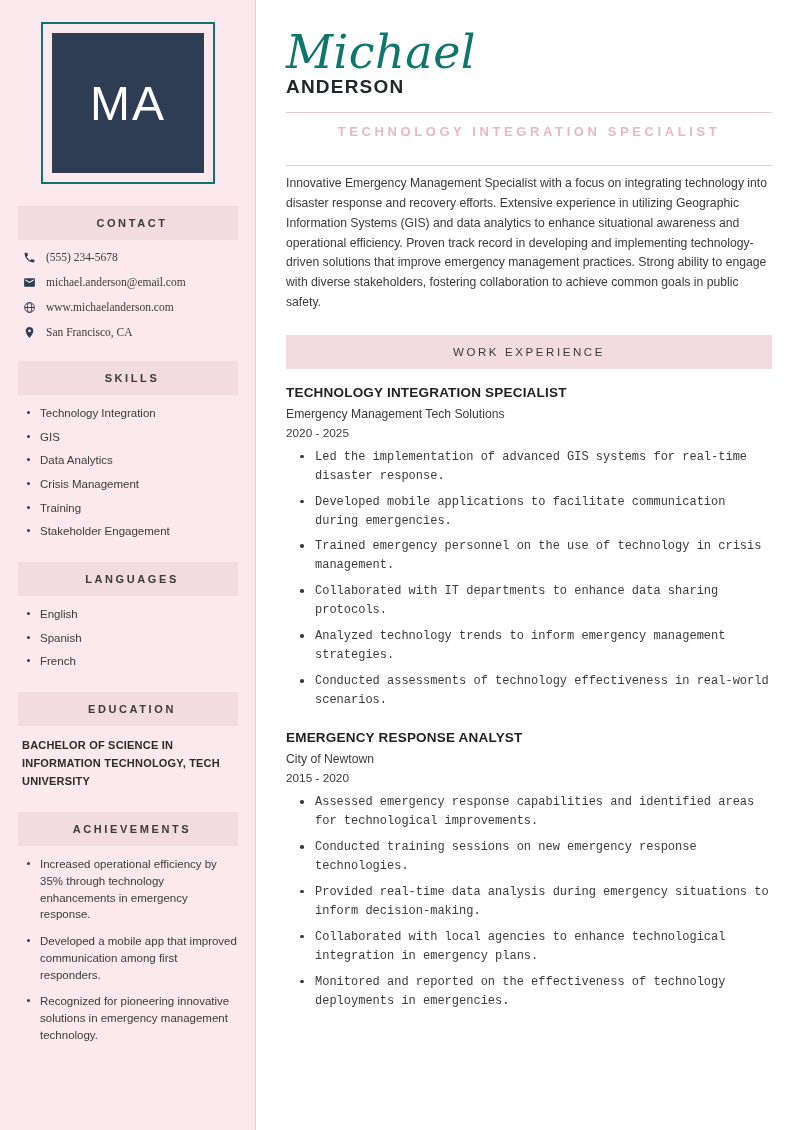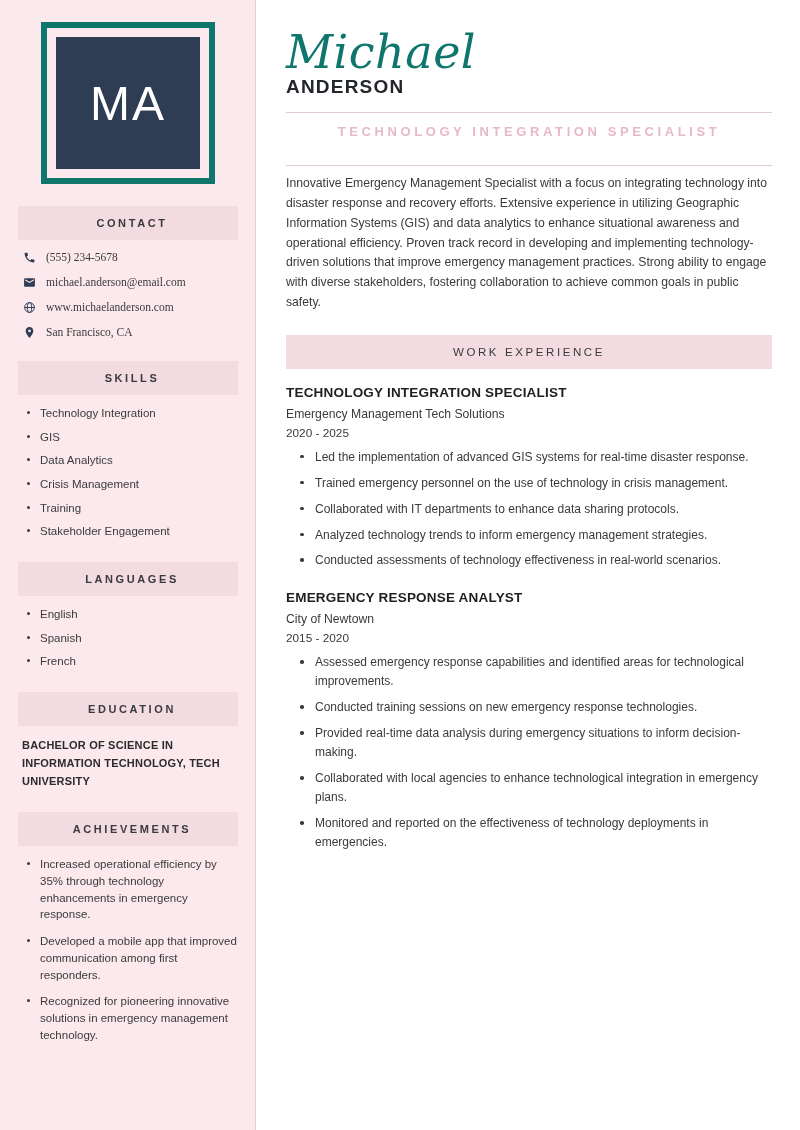--- a/index.html
+++ b/index.html
@@ -25,21 +25,21 @@
   .sidebar::after {
     content: "";
     position: absolute;
     top: 0; right: 0; bottom: 0;
     width: 1px;
     background: #e7cdd4;
   }
   .avatar-frame {
     margin: 22px auto 0 auto;
     width: 174px; height: 162px;
-    border: 6px solid #0f766e;
+    border: 2px solid #0f766e;
     padding: 9px;
     background: #fbe9ed;
   }
   .avatar {
     width: 100%; height: 100%;
     background: #2e3c54;
     display: flex;
     align-items: center;
     justify-content: center;
   }
@@ -167,20 +167,21 @@
     margin-bottom: 5px;
   }
   .job-dates {
     font-size: 11.8px;
     color: #3a3a3a;
     margin-bottom: 8px;
   }
   ul.job-bullets {
     list-style: none;
     margin: 4px 0 20px 14px;
+    font-family: Liberation Mono, monospace;
   }
   ul.job-bullets li {
     position: relative;
     padding-left: 15px;
     font-size: 12px;
     line-height: 1.58;
     color: #3a3a3a;
     margin-bottom: 7px;
   }
   ul.job-bullets li::before {
@@ -286,20 +287,21 @@
     <p class="summary">Innovative Emergency Management Specialist with a focus on integrating technology into disaster response and recovery efforts. Extensive experience in utilizing Geographic Information Systems (GIS) and data analytics to enhance situational awareness and operational efficiency. Proven track record in developing and implementing technology-driven solutions that improve emergency management practices. Strong ability to engage with diverse stakeholders, fostering collaboration to achieve common goals in public safety.</p>
 
     <div class="main-head">WORK EXPERIENCE</div>
 
     <div>
       <div class="job-role">TECHNOLOGY INTEGRATION SPECIALIST</div>
       <div class="job-company">Emergency Management Tech Solutions</div>
       <div class="job-dates">2020 - 2025</div>
       <ul class="job-bullets">
         <li>Led the implementation of advanced GIS systems for real-time disaster response.</li>
+        <li>Developed mobile applications to facilitate communication during emergencies.</li>
         <li>Trained emergency personnel on the use of technology in crisis management.</li>
         <li>Collaborated with IT departments to enhance data sharing protocols.</li>
         <li>Analyzed technology trends to inform emergency management strategies.</li>
         <li>Conducted assessments of technology effectiveness in real-world scenarios.</li>
       </ul>
     </div>
 
     <div>
       <div class="job-role">EMERGENCY RESPONSE ANALYST</div>
       <div class="job-company">City of Newtown</div>

